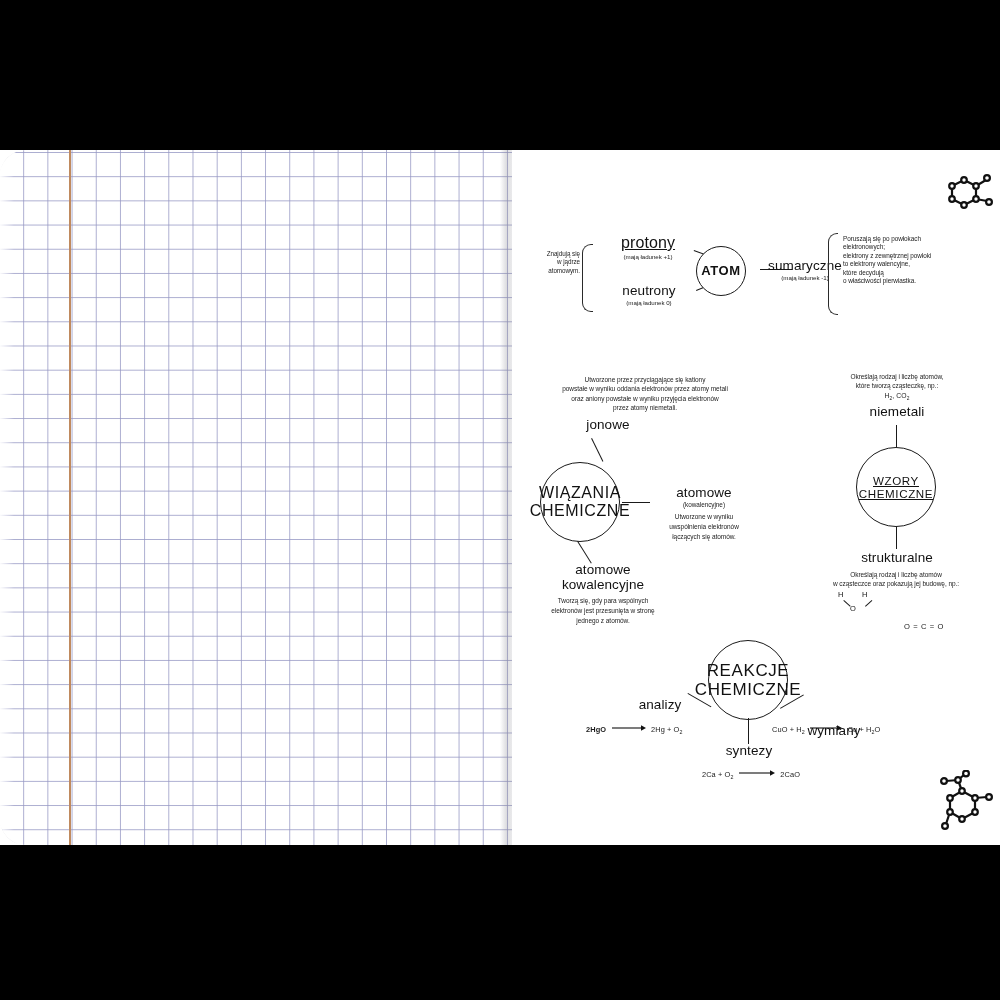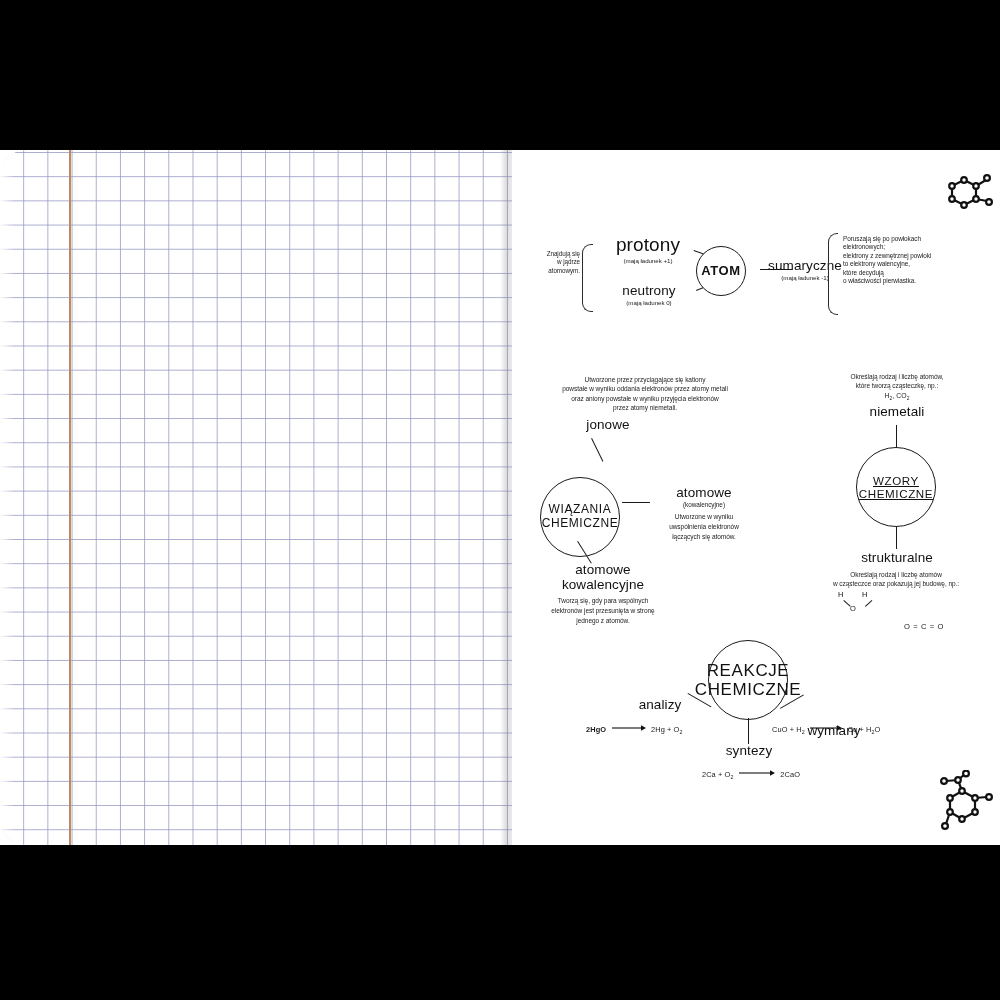--- a/index.html
+++ b/index.html
@@ -235,21 +235,21 @@
 
         <div class="bracket" style="left:70px; top:94px; width:10px; height:66px;"></div>
 
         <div class="lbl tiny" style="left:6px; top:100px; width:62px; text-align:right; font-size:6.3px;">
           <div>Znajdują się</div>
           <div>w jądrze</div>
           <div>atomowym.</div>
         </div>
 
         <div class="lbl" style="left:90px; top:84px; width:92px; text-align:center;">
-          <div class="hdg" style="font-size:19px;">protony</div>
+          <div class="hdg" style="font-size:16px;text-decoration:underline;">protony</div>
           <div class="tiny" style="font-size:6.2px; margin-top:1px;">(mają ładunek +1)</div>
         </div>
 
         <div class="lbl" style="left:88px; top:133px; width:98px; text-align:center;">
           <div class="hdg" style="font-size:13.5px;">neutrony</div>
           <div class="tiny" style="font-size:6.2px; margin-top:1px;">(mają ładunek 0)</div>
         </div>
 
         <div class="connector" style="left:182px; top:100px; width:33px; height:1.3px; transform: rotate(20deg);"></div>
         <div class="connector" style="left:184px; top:140px; width:34px; height:1.3px; transform: rotate(-22deg);"></div>
@@ -282,21 +282,21 @@
           <div>Utworzone przez przyciągające się kationy</div>
           <div>powstałe w wyniku oddania elektronów przez atomy metali</div>
           <div>oraz aniony powstałe w wyniku przyjęcia elektronów</div>
           <div>przez atomy niemetali.</div>
         </div>
 
         <div class="lbl hdg" style="left:46px; top:42px; width:100px; text-align:center; font-size:13.5px;">jonowe</div>
 
         <div class="connector" style="left:80px; top:63px; width:26px; height:1.3px; transform: rotate(64deg);"></div>
 
-        <div class="node-circle" style="left:28px; top:102px; width:80px; height:80px; font-size:12px;text-align:right;">
+        <div class="node-circle" style="left:28px; top:87px; width:80px; height:80px; font-size:16px;text-align:right;">
           <span>WIĄZANIA</span>
           <span>CHEMICZNE</span>
         </div>
 
         <div class="connector" style="left:110px; top:127px; width:28px; height:1.3px;"></div>
 
         <div class="lbl" style="left:122px; top:110px; width:140px; text-align:center;">
           <div class="hdg" style="font-size:13.5px;">atomowe</div>
           <div class="tiny" style="font-size:6.4px; margin-top:1px;">(kowalencyjne)</div>
           <div class="tiny" style="font-size:6.5px; margin-top:3px; line-height:1.5;">

